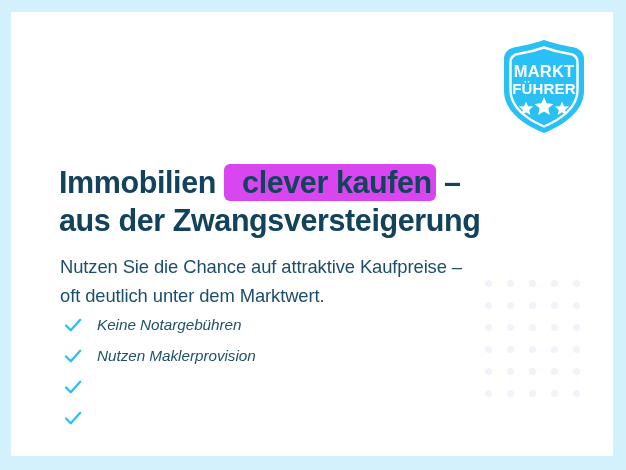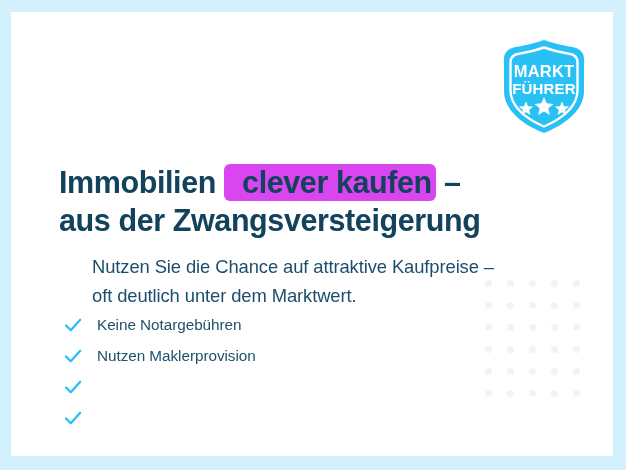--- a/index.html
+++ b/index.html
@@ -112,37 +112,37 @@
     position: absolute;
     left: 49px;
     top: 222px;
     width: 510px;
     font-family: "Liberation Sans", sans-serif;
     font-size: 18.4px;
     font-weight: 400;
     line-height: 29px;
     letter-spacing: -0.1px;
     color: #1c4e6b;
-    margin-left: 32px;
   }
 
   
   .checklist {
     position: absolute;
     left: 52px;
     top: 297px;
     width: 470px;
     margin: 0;
     padding: 0;
     list-style: none;
   }
   .checklist li {
     display: flex;
     align-items: center;
     height: 31px;
+    font-style: italic;
   }
   .check-icon {
     flex: 0 0 auto;
     width: 20px;
     height: 20px;
     margin-right: 14px;
     display: block;
   }
   .check-label {
     font-family: "Liberation Sans", sans-serif;

